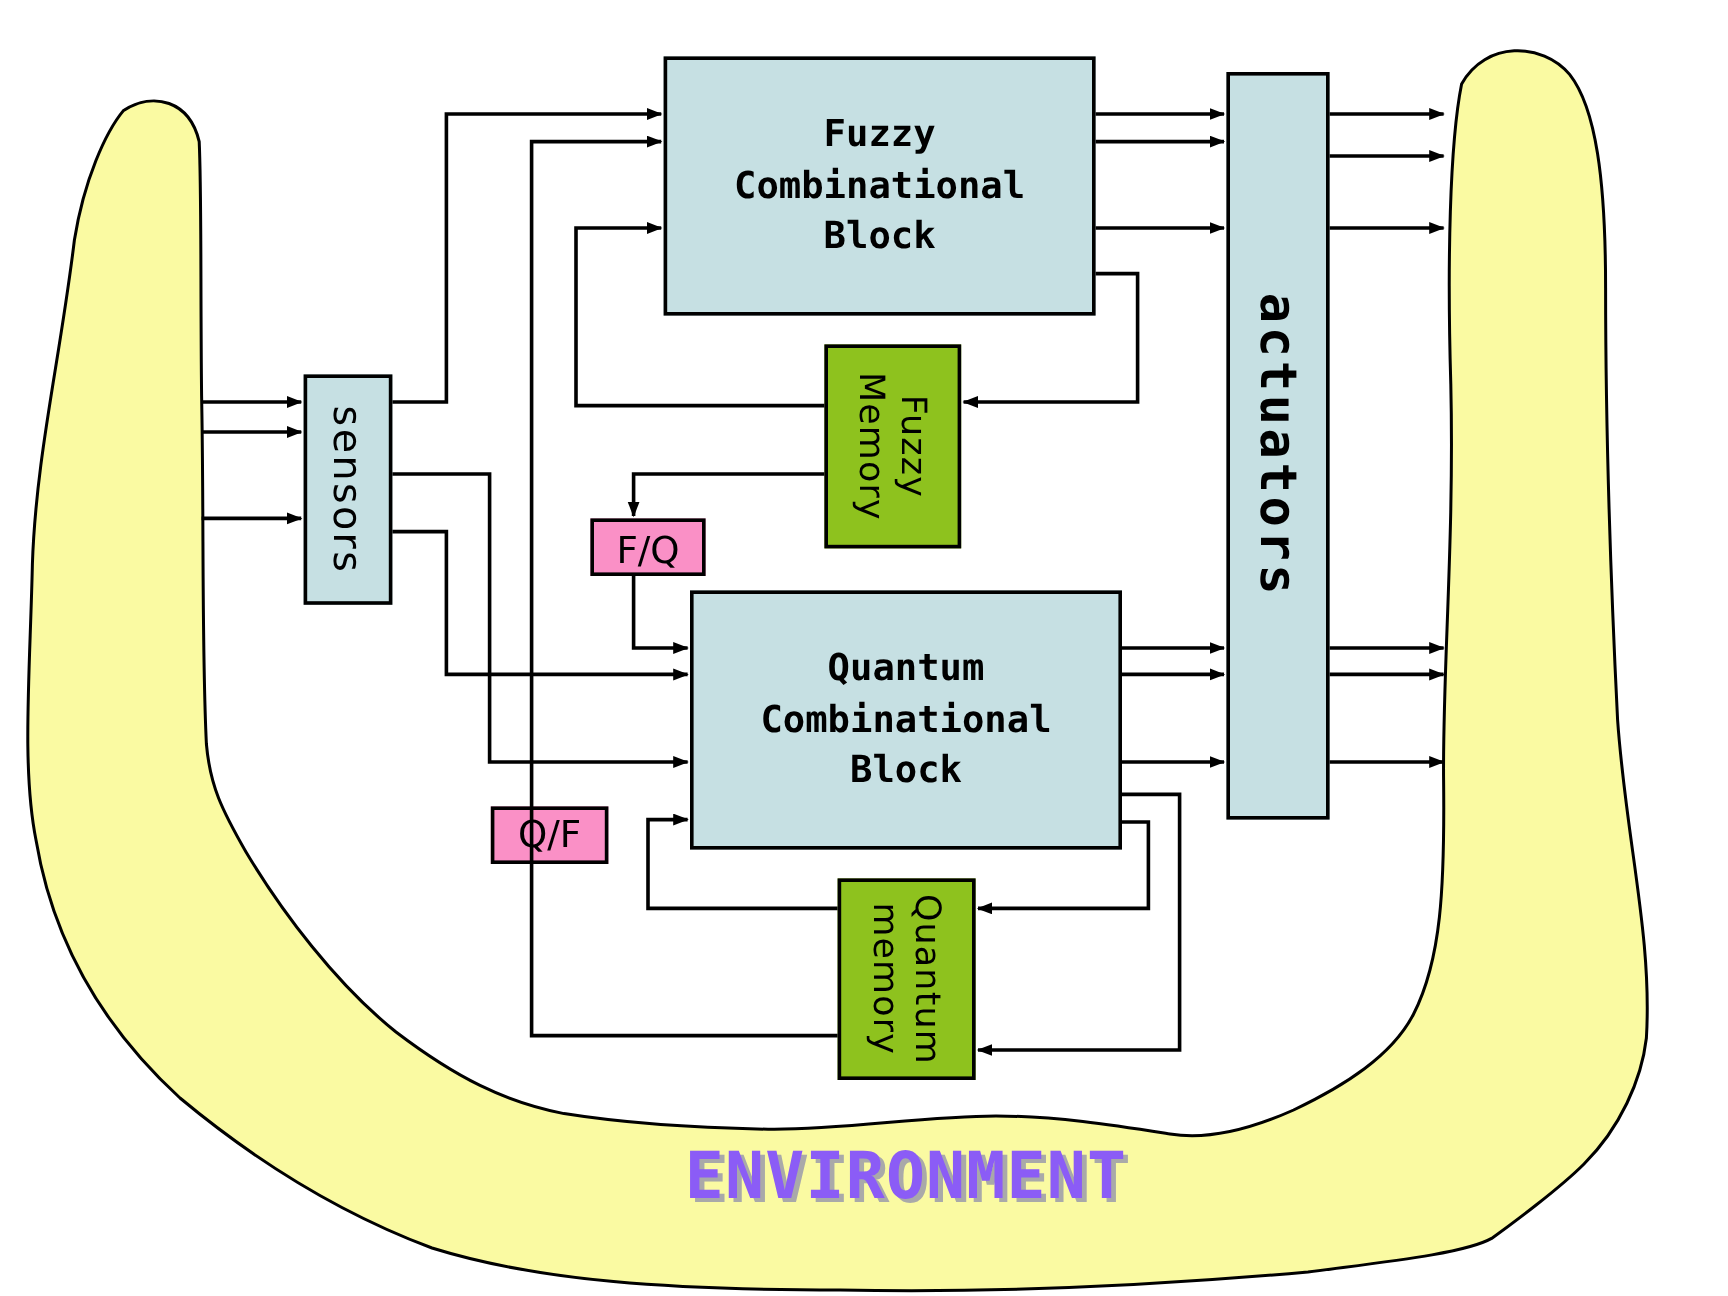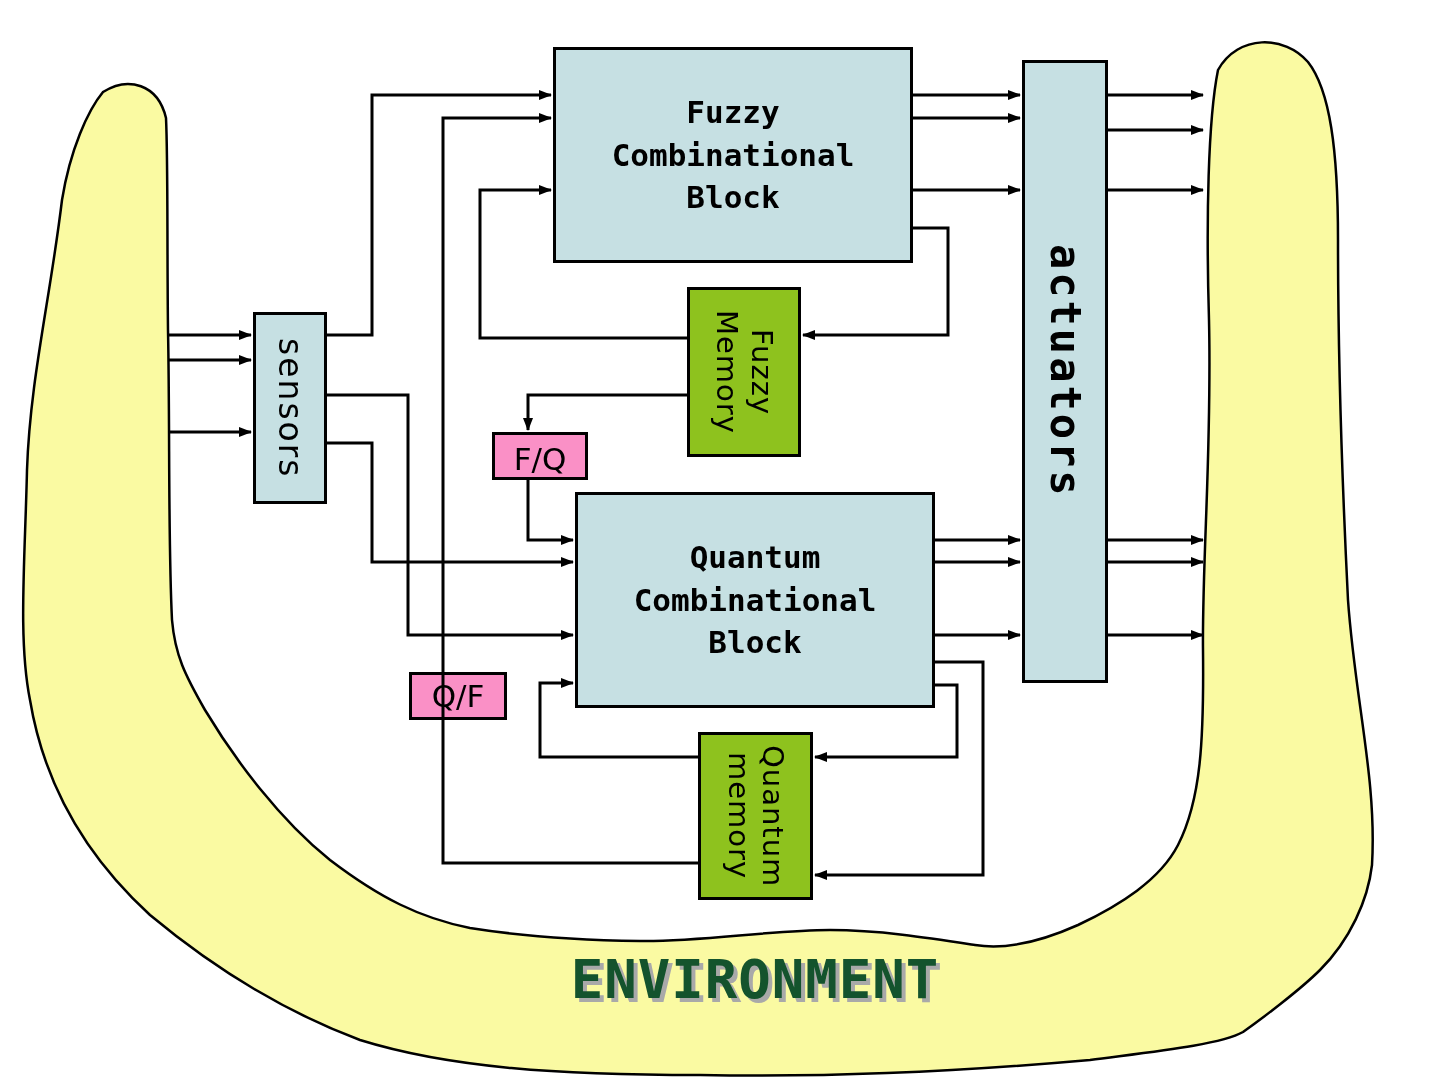--- a/index.html
+++ b/index.html
@@ -24,21 +24,21 @@
   .block-label{font-family:"DejaVu Sans Mono",monospace;font-weight:bold;font-size:31px;
                line-height:1.38;text-align:center;white-space:pre-line;}
   .vtext{writing-mode:vertical-rl;white-space:pre-line;text-align:center;}
   .sensors-label{font-size:33px;letter-spacing:2px;}
   .memory-label{font-size:29px;line-height:1.2;letter-spacing:1px;}
   .actuators-label{font-family:"DejaVu Sans Mono",monospace;font-weight:bold;font-size:42px;
                    letter-spacing:3px;}
   .conv-label{font-size:31px;}
   #environment-label{position:absolute;left:555px;top:948px;width:400px;z-index:1;
                      text-align:center;font-family:"DejaVu Sans Mono",monospace;font-weight:bold;
-                     font-size:54px;letter-spacing:1px;color:#14532d;
+                     font-size:54px;letter-spacing:1px;color:#8b5cf6;
                      text-shadow:4px 4px 0 var(--shadow);}
   .wire{fill:none;stroke:var(--line);stroke-width:3;}
 </style>
 </head>
 <body>
 
 <div id="stage">
 
   <svg id="env-layer" width="1440" height="1080" viewBox="0 0 1440 1080">
     <path style="fill:var(--env-yellow);stroke:var(--line);stroke-width:2.5" d="M 103,92

